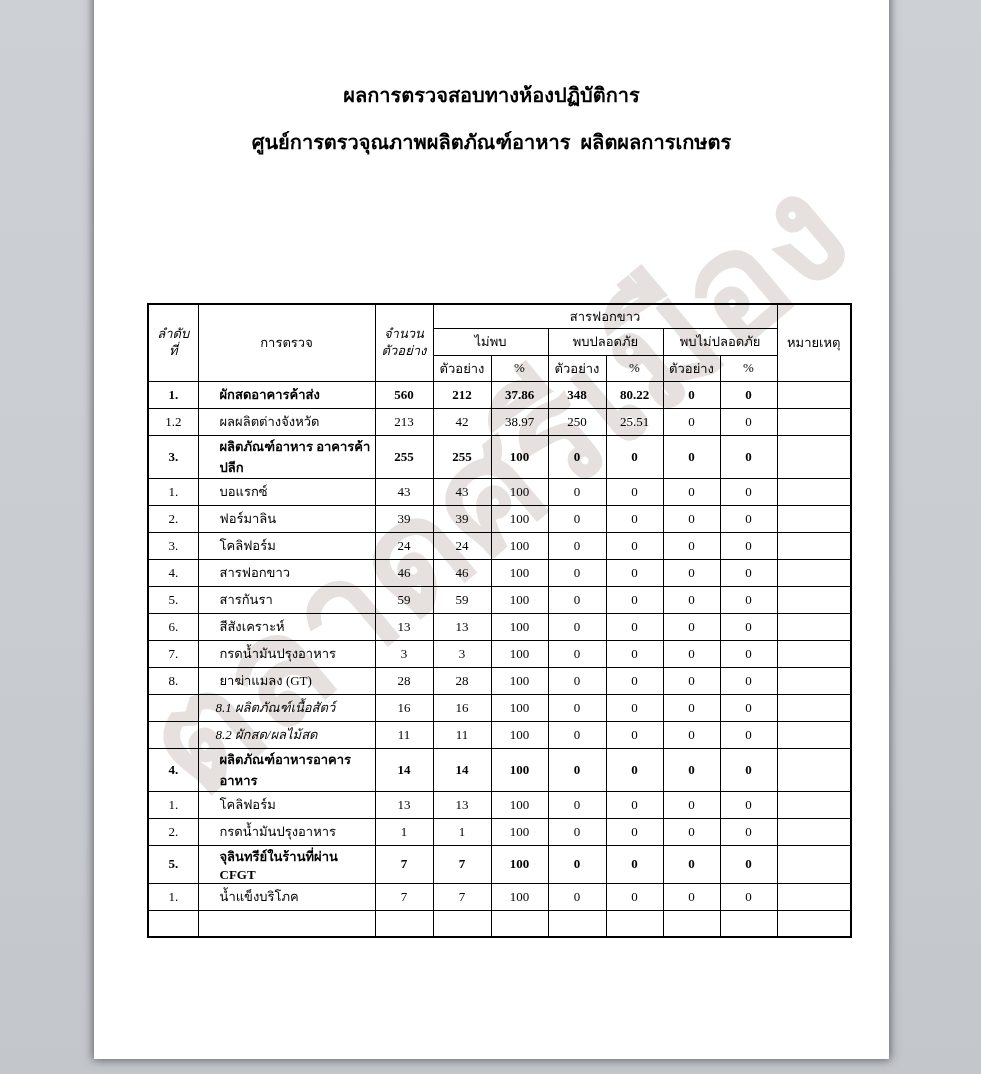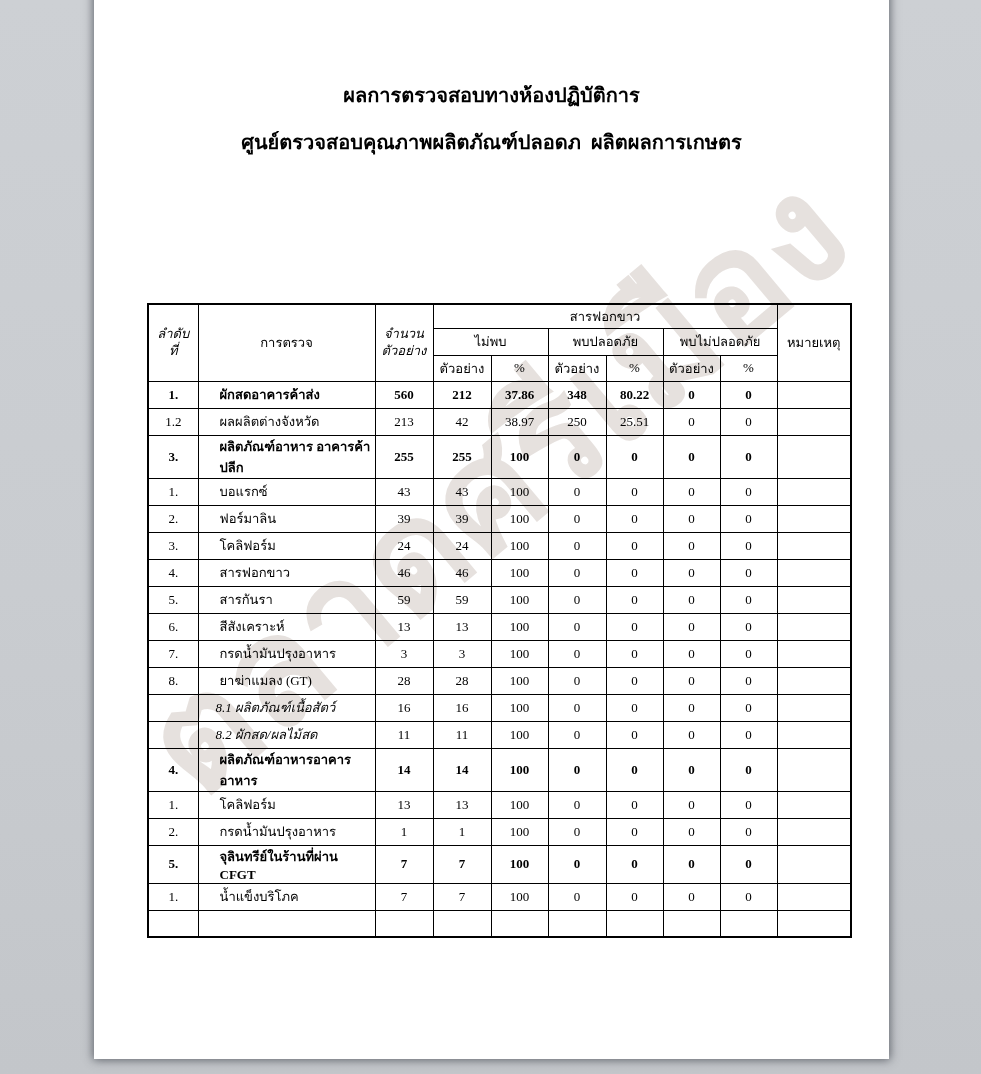--- a/index.html
+++ b/index.html
@@ -83,21 +83,21 @@
   .report-table td.name-cell { text-align: left; padding-left: 21px; }
   .report-table tr.indent td.name-cell { padding-left: 17px; font-style: italic; }
 </style>
 </head>
 <body>
 
 <div class="page">
 
   <div class="title-block">
     <div class="title-line">ผลการตรวจสอบทางห้องปฏิบัติการ</div>
-    <div class="title-line">ศูนย์ตรวจสอบคุณภาพผลิตภัณฑ์ปลอดภ  ผลิตผลการเกษตร</div>
+    <div class="title-line">ศูนย์การตรวจุณภาพผลิตภัณฑ์อาหาร  ผลิตผลการเกษตร</div>
   </div>
 
   <div class="watermark">ตลาดศรีเมือง</div>
 
   <table class="report-table">
     <colgroup>
       <col style="width:50px">
       <col style="width:177px">
       <col style="width:58px">
       <col style="width:58px">

